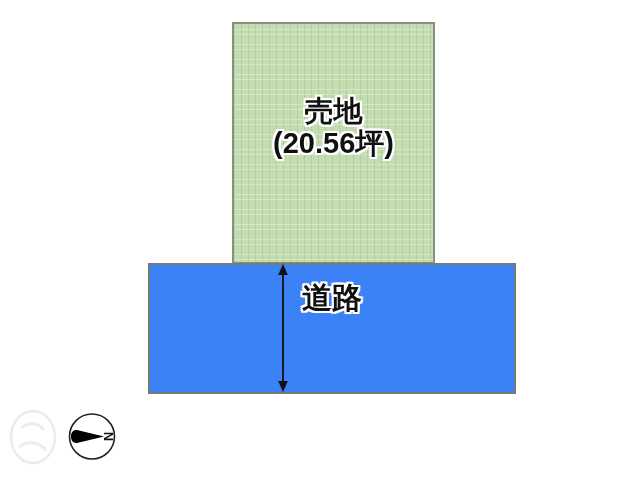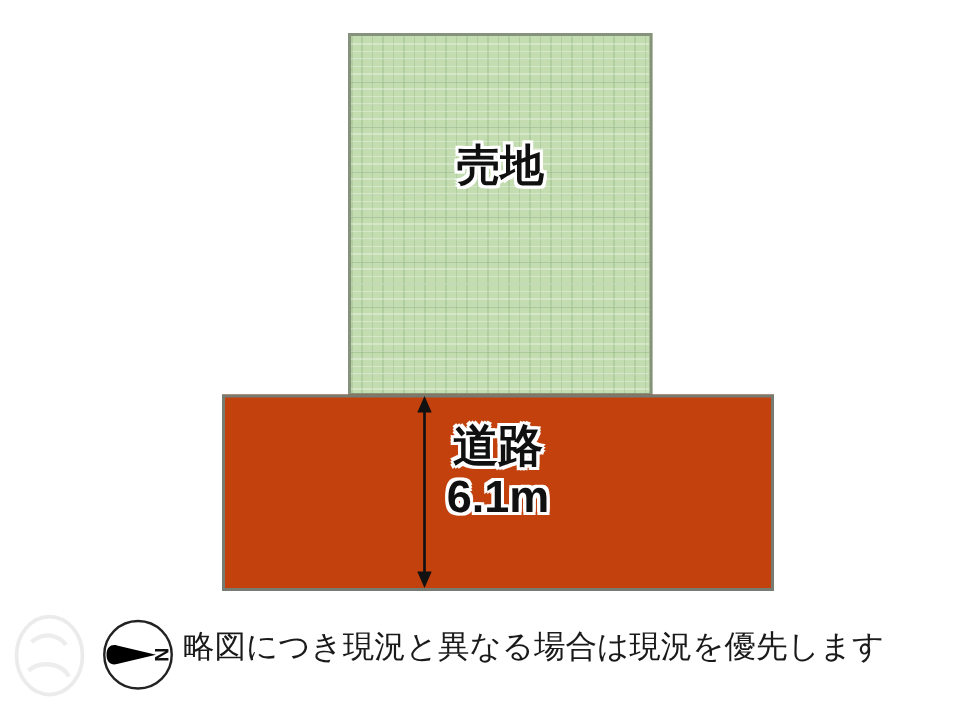--- a/index.html
+++ b/index.html
@@ -20,21 +20,21 @@
   .lot-label{
     position:absolute;left:0;right:0;top:71px;text-align:center;
     font-size:29px;line-height:32px;font-weight:600;color:#101010;
     text-shadow:-2px -2px 0 #fff,2px -2px 0 #fff,-2px 2px 0 #fff,2px 2px 0 #fff,
                 -2px 0 0 #fff,2px 0 0 #fff,0 -2px 0 #fff,0 2px 0 #fff;
     white-space:nowrap;
   }
   
   .road{
     position:absolute;left:148px;top:263px;width:368px;height:131px;
-    box-sizing:border-box;border:2px solid #777c72;background:#c2410c;
+    box-sizing:border-box;border:2px solid #777c72;background:#3b82f6;
   }
   .road-label{
     position:absolute;left:0;right:0;top:16px;text-align:center;
     font-size:30px;line-height:34px;font-weight:600;color:#101010;
     text-shadow:-2px -2px 0 #fff,2px -2px 0 #fff,-2px 2px 0 #fff,2px 2px 0 #fff,
                 -2px 0 0 #fff,2px 0 0 #fff,0 -2px 0 #fff,0 2px 0 #fff;
     white-space:nowrap;
   }
   .road-arrow{position:absolute;left:276px;top:264px;}
   
@@ -52,37 +52,36 @@
 
   <svg class="watermark" width="58" height="64" viewBox="0 0 58 64">
     <ellipse cx="27" cy="31" rx="22" ry="26" fill="none" stroke="rgba(0,0,0,0.08)" stroke-width="2.5"></ellipse>
     <path d="M15,22 C23,15 33,17 38,24" fill="none" stroke="rgba(0,0,0,0.07)" stroke-width="3"></path>
     <path d="M13,41 C21,34 35,36 40,45" fill="none" stroke="rgba(0,0,0,0.07)" stroke-width="3"></path>
   </svg>
 
   <div class="lot">
     <div class="lot-label">
       <div>売地</div>
+      <div>(20.56坪)</div>
     </div>
   </div>
 
   <div class="road">
     <div class="road-label">
       <div>道路</div>
-      <div>6.1m</div>
     </div>
   </div>
 
   <svg class="road-arrow" width="14" height="128" viewBox="0 0 14 128">
     <line x1="7" y1="9" x2="7" y2="119" stroke="#111" stroke-width="1.8"></line>
     <polygon points="7,0 2.2,11 11.8,11" fill="#111"></polygon>
     <polygon points="7,128 2.2,117 11.8,117" fill="#111"></polygon>
   </svg>
 
   <svg class="compass" width="52" height="49" viewBox="0 0 52 49">
     <circle cx="26" cy="24.5" r="22.5" fill="#ffffff" stroke="#222" stroke-width="1.6"></circle>
     <path d="M5,24.5 C5,19.5 8,17.3 12,18.3 L38,24.5 L12,30.7 C8,31.7 5,29.5 5,24.5 Z" fill="#000"></path>
     <text x="42" y="24.5" transform="rotate(90 42 24.5)" font-size="13" font-weight="bold" fill="#111" text-anchor="middle" dominant-baseline="central">N</text>
   </svg>
 
-  <div class="note">略図につき現況と異なる場合は現況を優先します</div>
 
 </div>
 
 </body></html>

